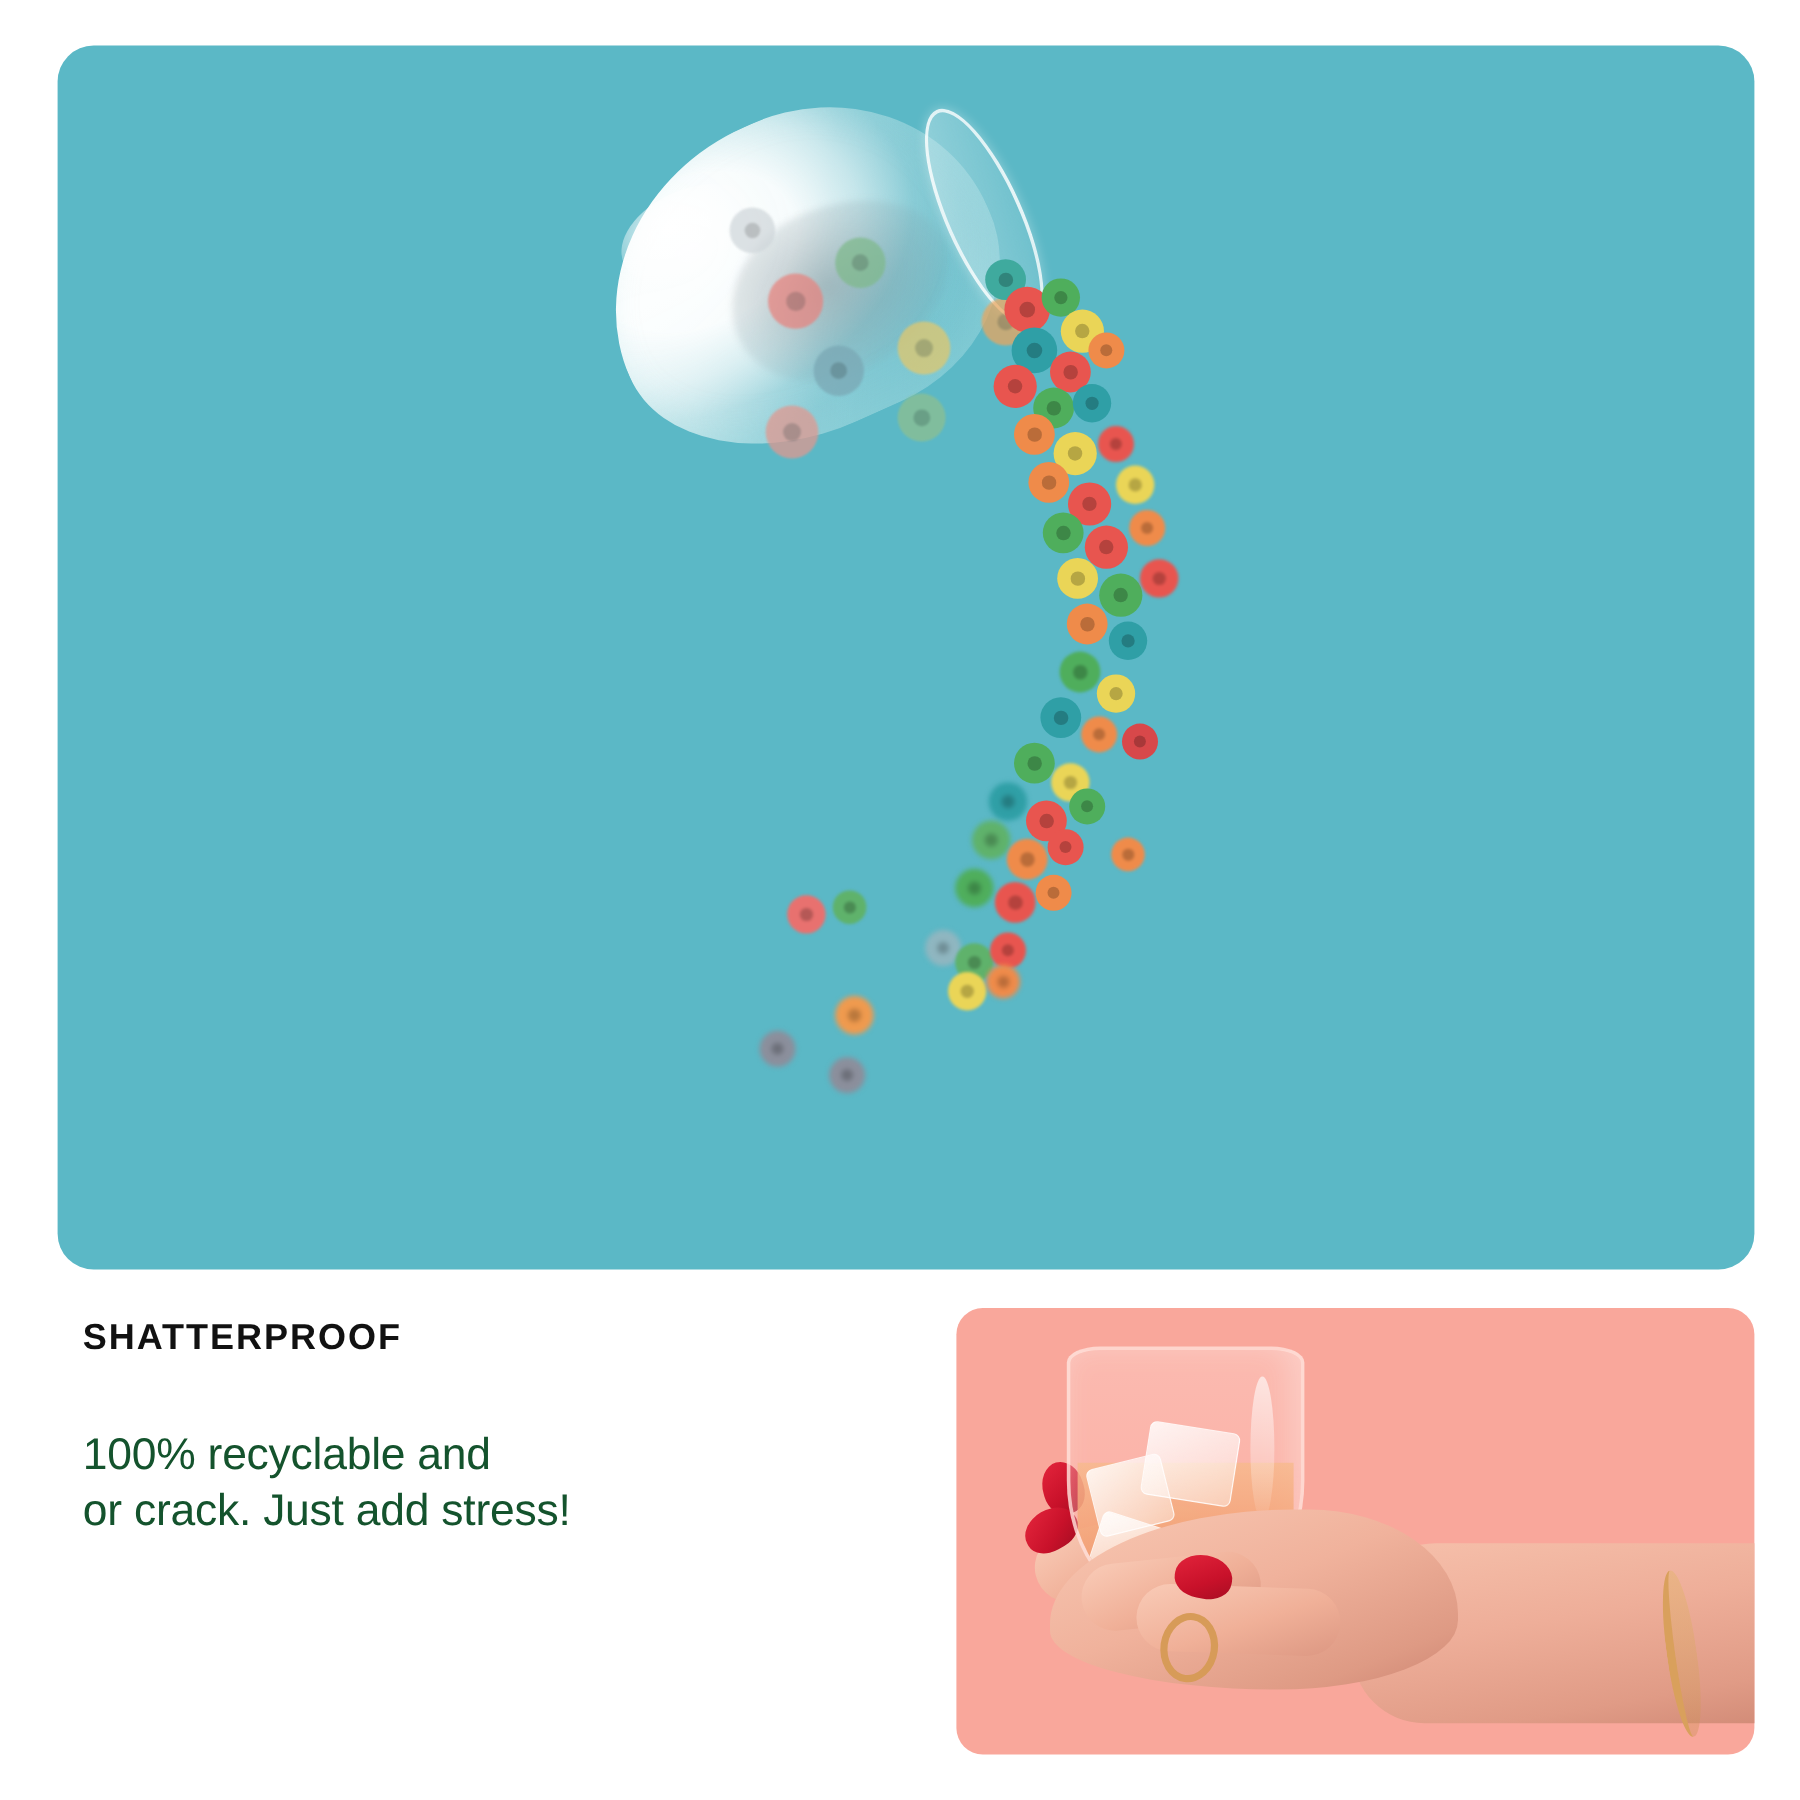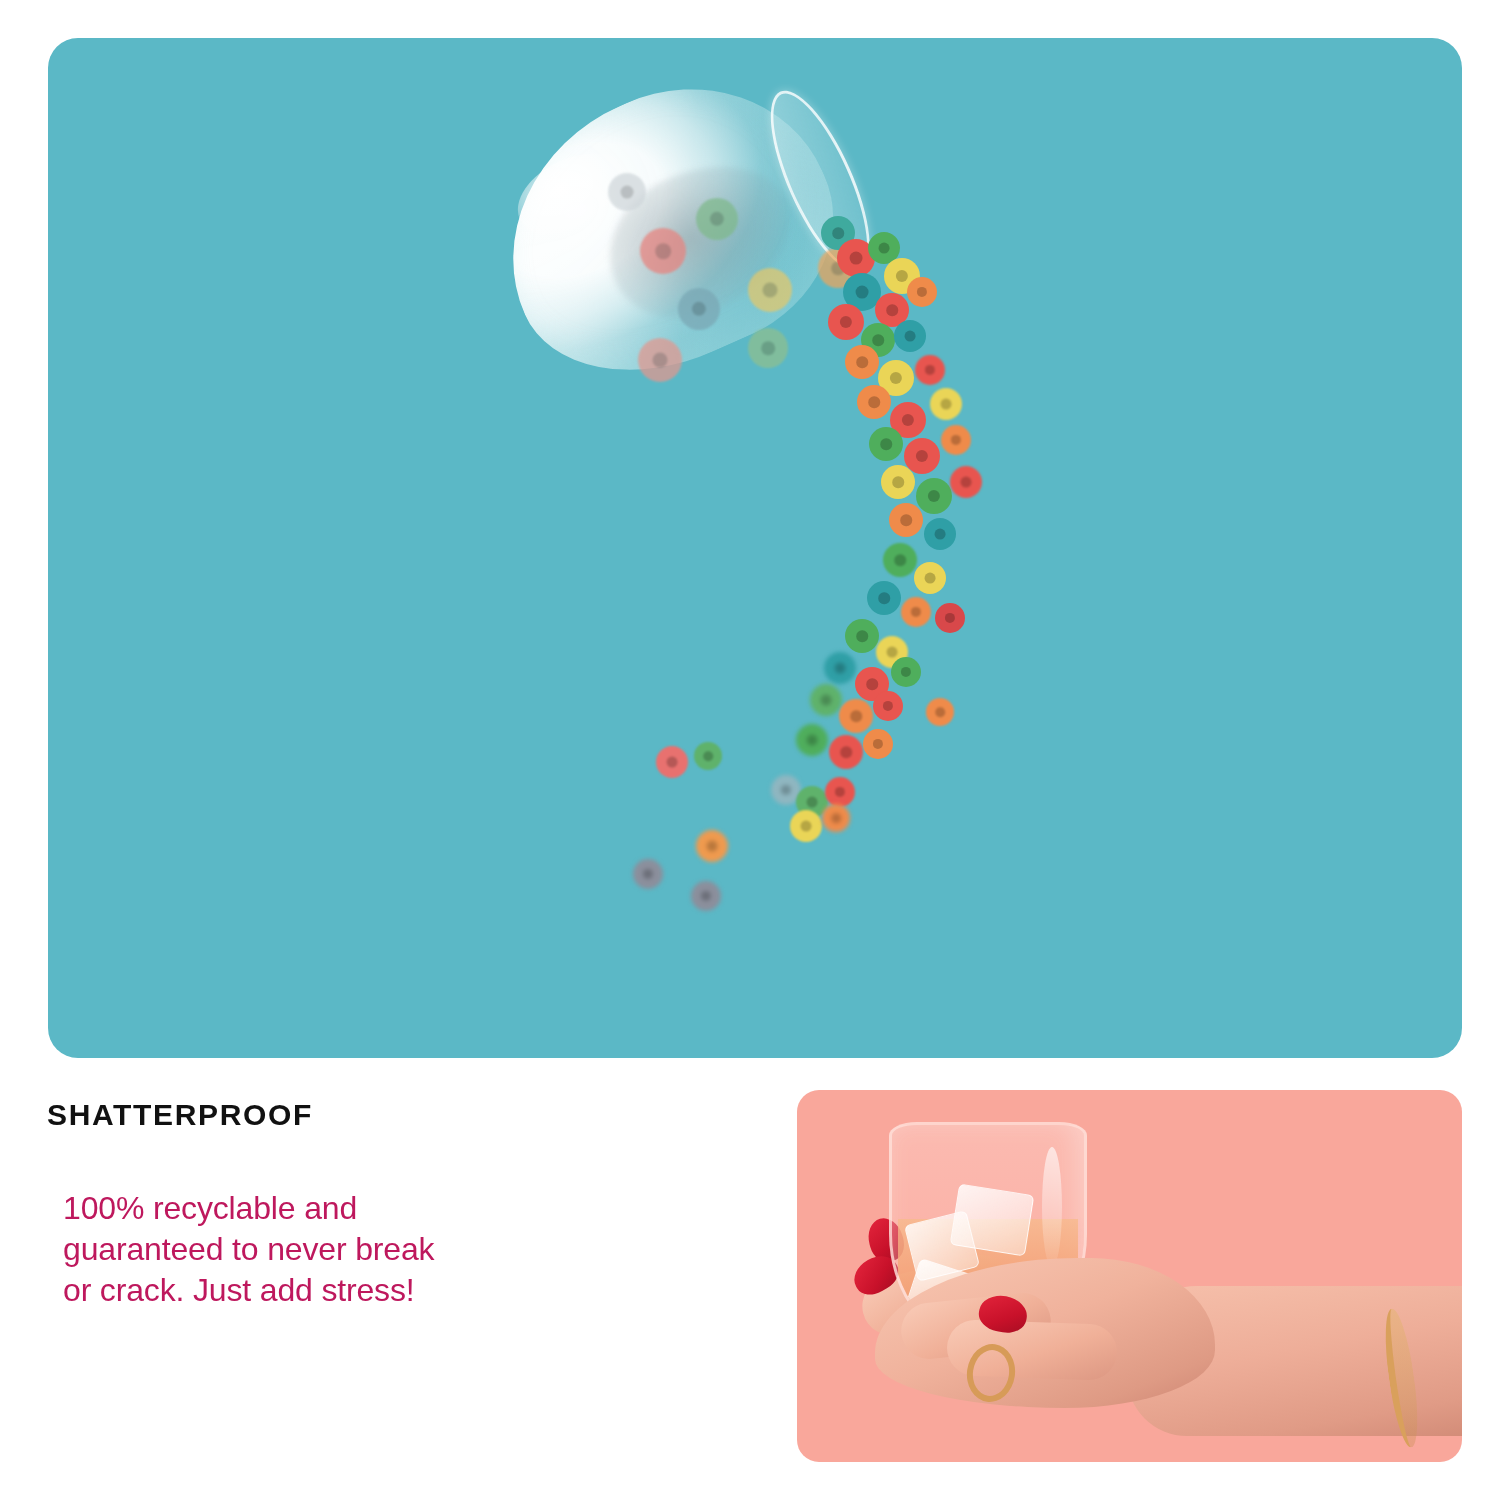--- a/index.html
+++ b/index.html
@@ -100,21 +100,21 @@
     border-radius: 50%;
     background: rgba(0,0,0,0.22);
   }
   .loop.in-glass { opacity: 0.72; filter: blur(1.1px); }
   .loop.blurred  { filter: blur(2.2px); }
   .loop.soft     { filter: blur(1.2px); }
 
   
   .copy-block {
     position: absolute;
-    left: 47px;
+    left: 69px;
     top: 1100px;
     width: 660px;
   }
   .eyebrow {
     font-family: "Liberation Sans", sans-serif;
     font-size: 30px;
     font-weight: 700;
     letter-spacing: 0.055em;
     color: #111111;
     margin: 0 0 58px 0;
@@ -125,25 +125,25 @@
     font-size: 66px;
     font-weight: 700;
     letter-spacing: -0.018em;
     color: #43ab4a;
     margin: 0 0 28px 0;
     line-height: 1.02;
     white-space: nowrap;
   }
   .subcopy {
     font-family: "Liberation Sans", sans-serif;
-    font-size: 32px;
+    font-size: 37px;
     font-weight: 400;
-    color: #be185d;
+    color: #14532d;
     line-height: 1.28;
-    margin: 16px;
+    margin: 0;
     letter-spacing: -0.005em;
   }
   .subcopy span { display: block; }
 
   
   .pink-panel {
     position: absolute;
     left: 797px;
     top: 1090px;
     width: 665px;
@@ -325,21 +325,20 @@
           <div class="loop blurred" style="left: 643px; top: 843px; width: 30px; height: 30px; background: rgb(139, 143, 156);"></div>
         </div>
 
     </div>
   </div>
 
   <div class="copy-block">
     <p class="eyebrow">SHATTERPROOF</p>
     <p class="subcopy">
       <span>100% recyclable and</span>
-      <span>guaranteed to never break</span>
       <span>or crack. Just add stress!</span>
     </p>
   </div>
 
   <div class="pink-panel">
     <div class="pink-stage">
 
       <div class="forearm"></div>
       <div class="bracelet"></div>
 

